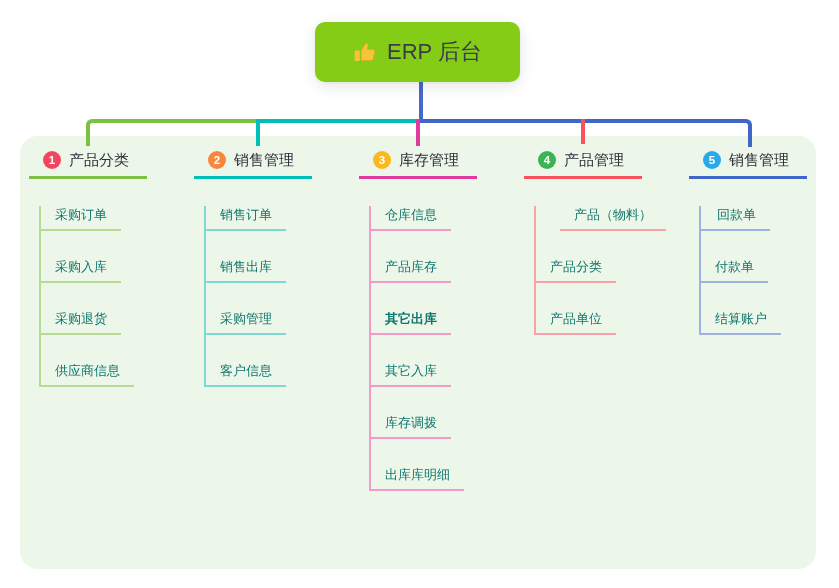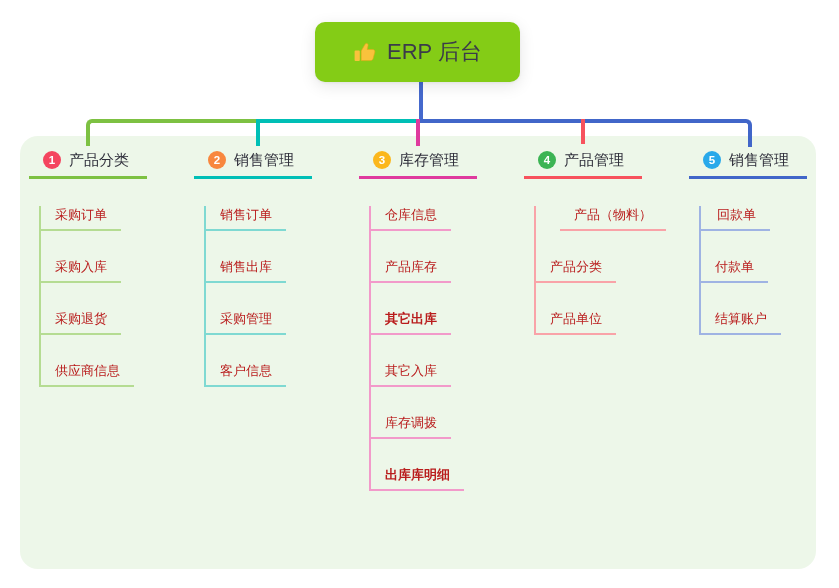--- a/index.html
+++ b/index.html
@@ -37,21 +37,21 @@
   }
   .branch-title{font-size:15px;color:#2f2f3b;white-space:nowrap;}
   .branch-underline{height:3px;margin-top:2px;}
   ul.children{
     list-style:none;margin:0 0 0 10px;padding:0;
     border-left:2px solid;width:max-content;
   }
   ul.children li{
     margin-top:27px;width:max-content;
     padding:0 14px 6px 14px;border-bottom:2px solid;
-    font-size:13px;line-height:17px;color:#b91c1c;white-space:nowrap;
+    font-size:13px;line-height:17px;color:#0f766e;white-space:nowrap;
   }
 </style>
 </head>
 <body style="background: rgb(255, 255, 255);">
 
 <div class="panel" id="panel" style="background: rgb(237, 247, 233);"></div>
 
 <div class="line vline" id="root-drop" style="left: 419px; top: 82px; height: 38px; background: rgb(69, 105, 205);"></div>
 <div class="line seg seg-left" id="bus-seg-1" style="left: 86px; top: 119px; width: 170px; height: 27px; border-color: rgb(125, 193, 66);"></div>
 <div class="line seg seg-mid" id="bus-seg-2" style="left: 256px; top: 119px; width: 164px; height: 27px; border-color: rgb(0, 191, 182);"></div>
@@ -101,21 +101,21 @@
         <span class="badge" style="background: rgb(251, 183, 29);">3</span>
         <span class="branch-title">库存管理</span>
       </div>
       <div class="branch-underline" style="background: rgb(223, 58, 158);"></div>
       <ul class="children" style="border-left-color: rgb(242, 154, 202);">
         <li style="border-bottom-color: rgb(242, 154, 202);">仓库信息</li>
         <li style="border-bottom-color: rgb(242, 154, 202);">产品库存</li>
         <li style="border-bottom-color: rgb(242, 154, 202); font-weight: bold;">其它出库</li>
         <li style="border-bottom-color: rgb(242, 154, 202);">其它入库</li>
         <li style="border-bottom-color: rgb(242, 154, 202);">库存调拨</li>
-        <li style="border-bottom-color: rgb(242, 154, 202); font-weight: bold;">出库库明细</li>
+        <li style="border-bottom-color: rgb(242, 154, 202);">出库库明细</li>
       </ul>
     </div>
     <div class="branch" style="left: 524px;">
       <div class="branch-header">
         <span class="badge" style="background: rgb(60, 180, 84);">4</span>
         <span class="branch-title">产品管理</span>
       </div>
       <div class="branch-underline" style="background: rgb(247, 82, 93);"></div>
       <ul class="children" style="border-left-color: rgb(249, 163, 168);">
         <li style="border-bottom-color: rgb(249, 163, 168); margin-left: 24px;">产品（物料）</li>

